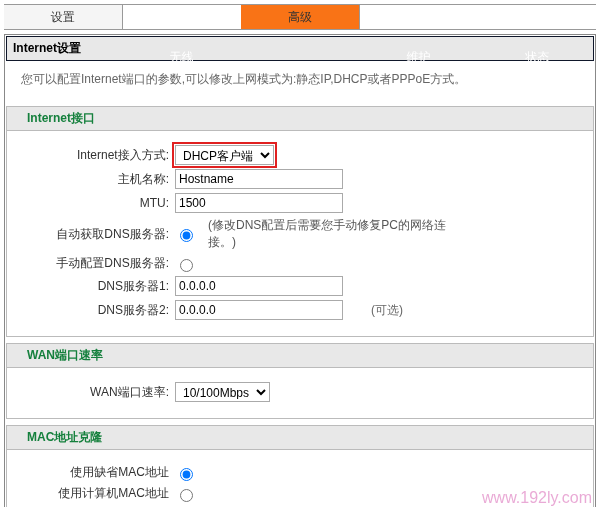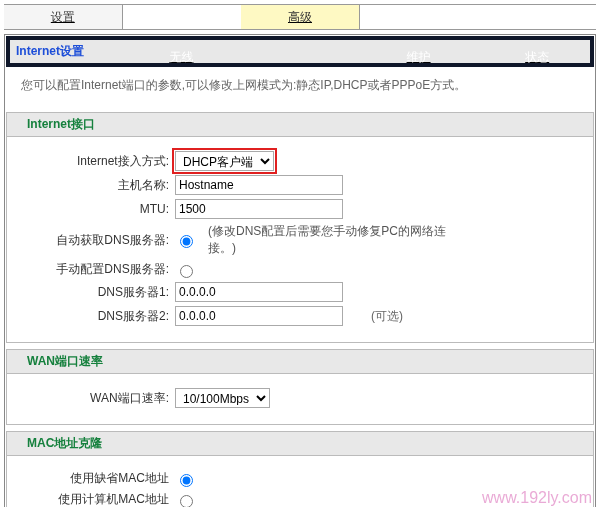--- a/index.html
+++ b/index.html
@@ -10,55 +10,54 @@
     font-size: 12px;
     background: #fff;
     width: 600px;
     color: #000;
   }
   .tabbar {
     display: flex;
     border-top: 1px solid #999;
     border-bottom: 1px solid #999;
     height: 26px;
-    text-decoration: underline;
   }
   .tab {
     flex: 1;
     text-align: center;
     line-height: 24px;
     border-right: 1px solid #999;
     font-size: 12px;
     cursor: pointer;
   }
   .tab:last-child { border-right: none; }
   .tab.active {
     background: #f5f5f5;
     color: #333;
   }
   .tab.inactive {
     background: #2c5a9d;
     color: #fff;
     margin-top: 40px;
   }
   .tab.neutral {
-    background: #fef9c3;
+    background: #f97316;
     color: #333;
   }
   .outer {
     border: 1px solid #888;
     margin-top: 4px;
     padding: 1px;
   }
   .section-title-bar {
     background: #e8e8e8;
-    border: 4px solid #0f172a;
+    border: 1px solid #0f172a;
     padding: 3px 6px;
     font-weight: bold;
-    color: #1d4ed8;
+    color: #000000;
   }
   .description {
     padding: 10px 15px 12px;
     color: #666;
   }
   .section-title {
     background: #e8e8e8;
     border: 1px solid #bbb;
     padding: 3px 20px;
     font-weight: bold;

